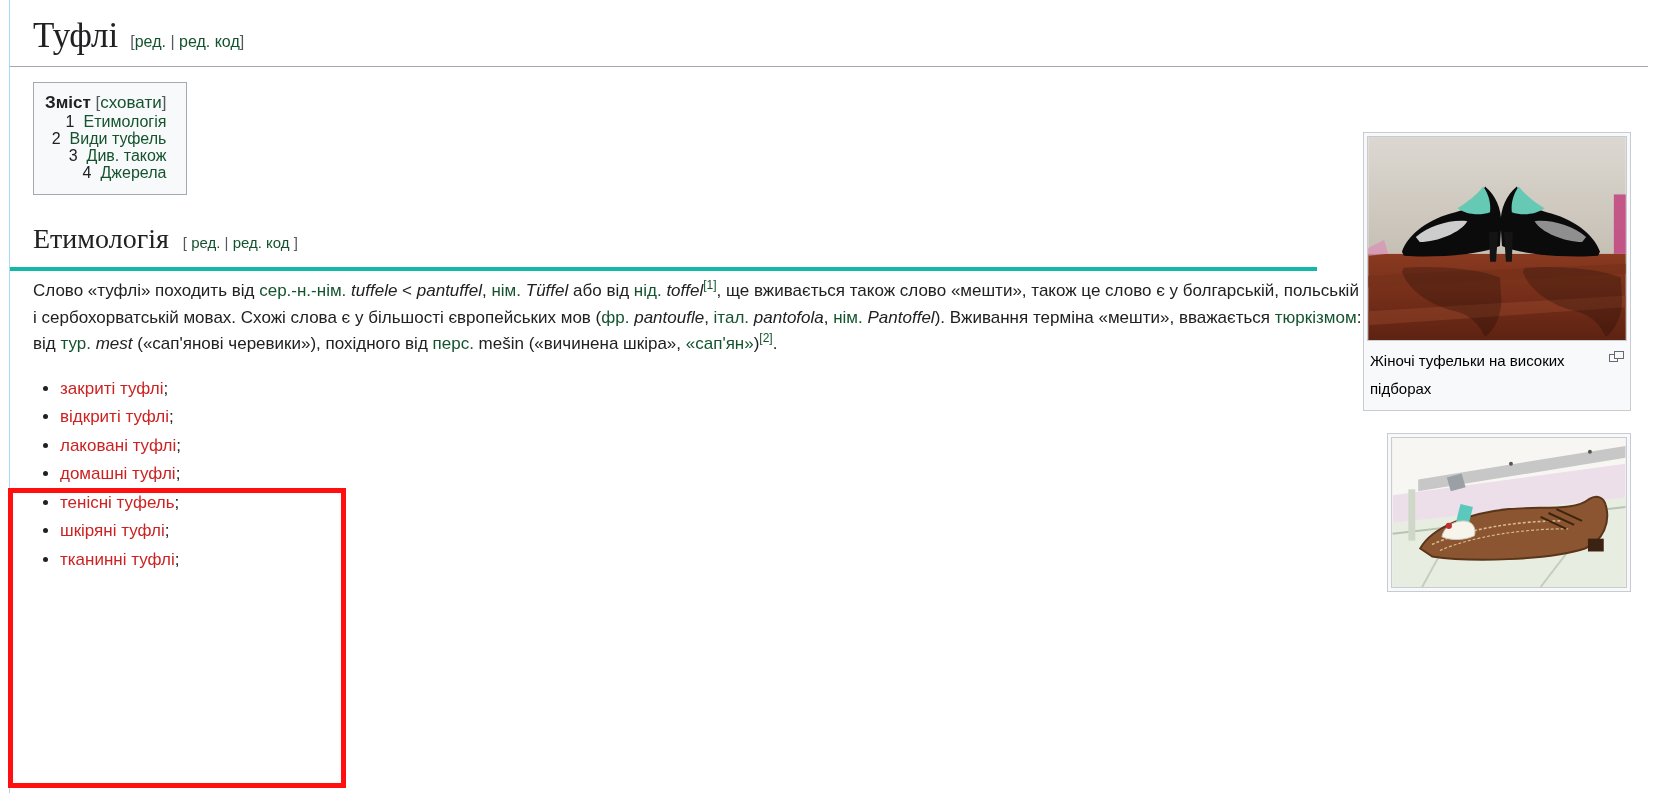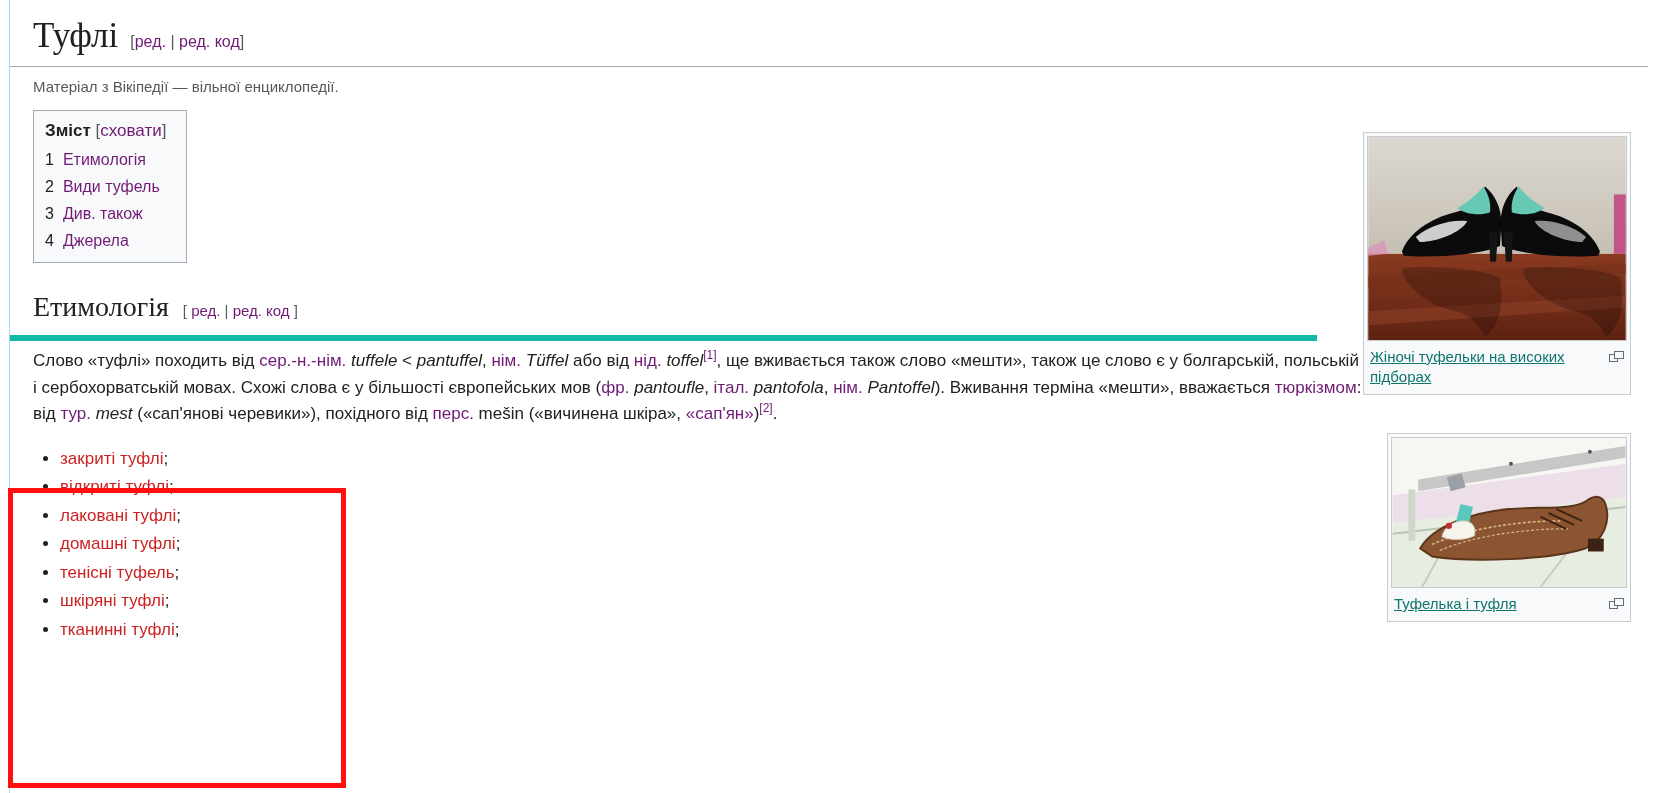--- a/index.html
+++ b/index.html
@@ -20,70 +20,69 @@
   .site-sub{font-size:15px;color:#54595d;margin-top:11px;}
 
   .intro-p{font-size:17px;line-height:27px;margin-top:29px;width:1330px;}
 
   .toc{
     display:inline-block;margin-top:15px;border:1px solid #a2a9b1;background:#f8f9fa;
     padding:10px 20px 13px 11px;font-size:16px;
   }
   .toc-title-row{font-size:17px;text-align:left;}
   .toc-title{font-weight:bold;}
-  .toc-item{margin-top:10px;line-height:17px;}
+  .toc-item{line-height:17px;text-align:right;}
   .toc-num{color:#202122;margin-right:9px;}
 
   h2.section-h{
     font-family:"Liberation Serif","DejaVu Serif",serif;font-weight:400;
-    font-size:28px;line-height:31px;border-bottom:6px solid #14b8a6;
+    font-size:28px;line-height:31px;border-bottom:4px solid #14b8a6;
     margin:28px 0 0 -23px;padding:0 0 9px 23px;width:1307px;box-sizing:border-box;
   }
   h2.section-h.second{width:1268px;margin-top:31px;}
   .h2-edit{font-family:"Liberation Sans",sans-serif;font-size:15px;margin-left:14px;white-space:nowrap;}
 
   .body-p{font-size:17px;line-height:26.5px;margin-top:7px;width:1330px;}
 
   ul.types-list{margin:15px 0 0 0;padding-left:27px;font-size:17px;}
   ul.types-list li{line-height:28.6px;}
 
-  a.wl{color:#701a75;text-decoration:none;cursor:pointer;}
+  a.wl{color:#14532d;text-decoration:none;cursor:pointer;}
   a.rl{color:#cc2222;text-decoration:none;cursor:pointer;text-align:center;}
   .gx{color:#54595d;}
   sup{font-size:12px;line-height:0;vertical-align:super;}
 
   
   .thumb{
     position:absolute;background:#f8f9fa;border:1px solid #c8ccd1;padding:3px;
     box-sizing:border-box;font-size:15px;
   }
   .thumb-1{left:1363px;top:132px;width:268px;}
   .thumb-2{left:1387px;top:433px;width:244px;}
   .thumb-img{display:block;border:1px solid #c8ccd1;box-sizing:border-box;width:100%;cursor:pointer;}
-  .thumb-cap{padding:6px 3px 4px 3px;line-height:20px;color:#0f766e;text-decoration:underline;}
+  .thumb-cap{padding:6px 3px 4px 3px;line-height:28px;color:#000000;}
   .magnify{float:right;margin:4px 0 0 6px;cursor:pointer;}
 
   
   .annotation-rect{
     position:absolute;left:8px;top:488px;width:338px;height:300px;
     border:5px solid #ff0f0f;box-sizing:border-box;pointer-events:none;
   }
 </style>
 </head>
 <body>
 
 <div class="left-border"></div>
 
 <div class="content">
 
   <h1 class="page-title">
     <span>Туфлі</span><span class="h1-edit"><span class="gx">[</span><a class="wl" href="#">ред.</a><span class="gx"> | </span><a class="wl" href="#">ред. код</a><span class="gx">]</span></span>
   </h1>
 
-  <div class="site-sub">Матеріал з Вікіпедії — вільної енциклопедії.</div>
 
 
   <div class="toc">
     <div class="toc-title-row">
       <span class="toc-title">Зміст</span>
       <span><span class="gx">[</span><a class="wl" href="#">сховати</a><span class="gx">]</span></span>
     </div>
     <div class="toc-item">
       <span class="toc-num">1</span><a class="wl" href="#">Етимологія</a>
     </div>
@@ -182,22 +181,15 @@
     <path d="M28,112 C40,90 78,76 118,72 C152,69 184,74 199,62 C207,57 214,60 216,68 C221,85 214,104 195,112 C158,124 78,126 40,120 Z" fill="#8a5530" stroke="#5a351a" stroke-width="2"></path>
     <path d="M40,108 C72,93 124,84 172,84" stroke="#d9b98c" stroke-width="1.6" fill="none" stroke-dasharray="3,2"></path>
     <path d="M48,114 C80,100 130,92 178,92" stroke="#d9b98c" stroke-width="1.2" fill="none" stroke-dasharray="3,2"></path>
     <path d="M150,80 L176,92 M158,76 L184,88 M166,72 L192,84" stroke="#3e2410" stroke-width="2" fill="none"></path>
     <rect x="198" y="102" width="16" height="13" fill="#3c2212"></rect>
 
     <rect x="66" y="68" width="13" height="22" fill="#5ac8bd" transform="rotate(14 72 79)"></rect>
     <path d="M50,100 C52,90 62,84 72,84 C81,84 85,91 83,99 C73,104 58,104 50,100 Z" fill="#f7f4ec" stroke="#cfc8b8"></path>
     <circle cx="57" cy="89" r="3.2" fill="#c03030"></circle>
   </svg>
-  <div class="thumb-cap">
-    <svg class="magnify" width="15" height="11" viewBox="0 0 15 11">
-      <rect x="0.5" y="3.5" width="8" height="7" fill="#f8f9fa" stroke="#636a73"></rect>
-      <rect x="5.5" y="0.5" width="9" height="7" fill="#f8f9fa" stroke="#636a73"></rect>
-    </svg>
-    <span>Туфелька і туфля</span>
-  </div>
 </div>
 
 <div class="annotation-rect"></div>
 
 </body></html>

